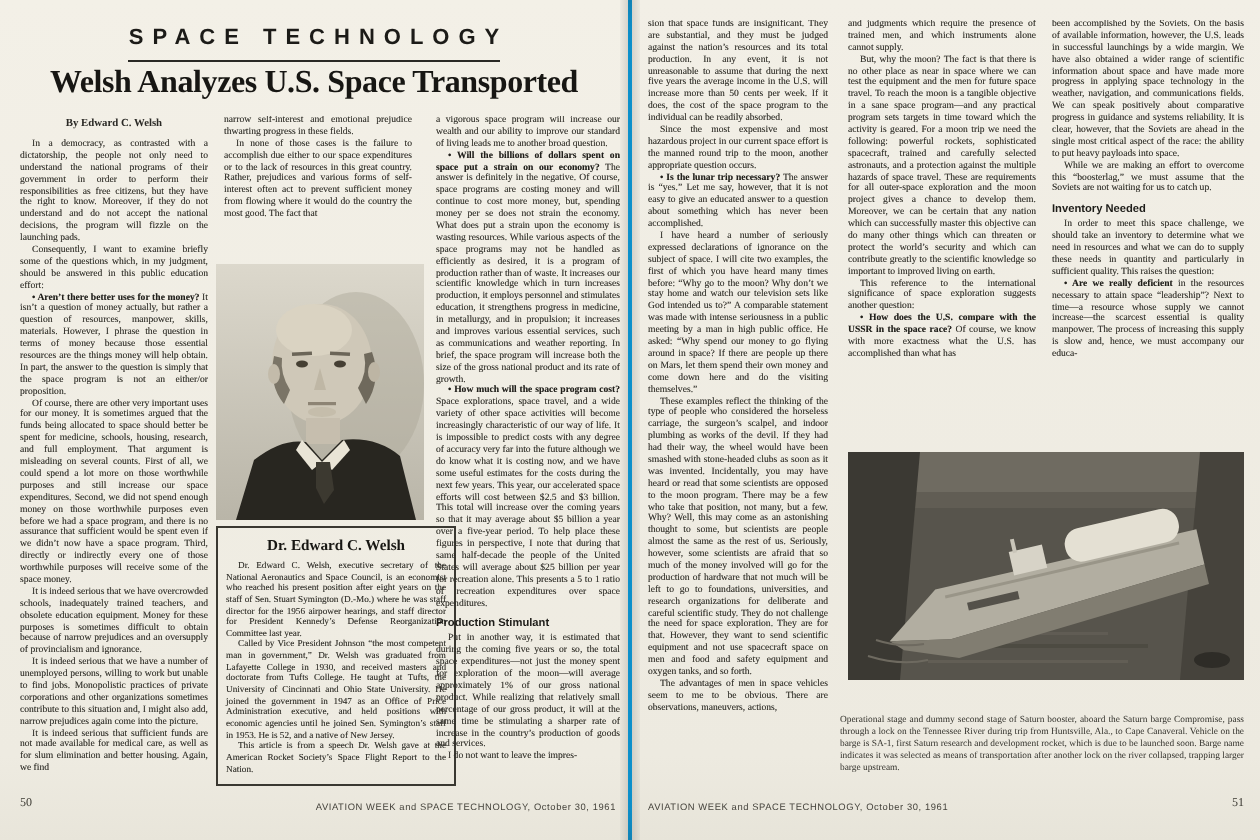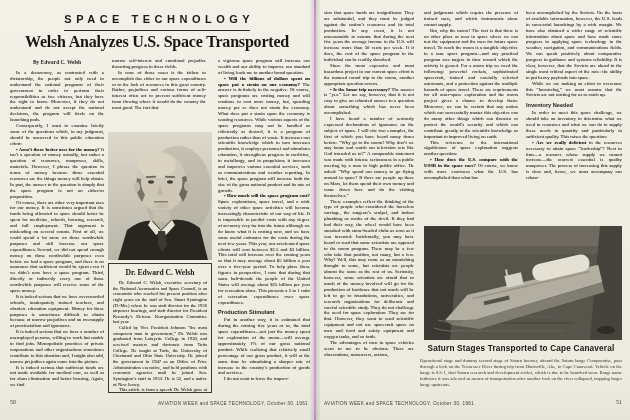--- a/index.html
+++ b/index.html
@@ -1,16 +1,16 @@
 <!DOCTYPE html>
 <html><head>
 <meta charset="utf-8">
 <style>
   html,body{margin:0;padding:0;background:#c8c5bc;}
-  .spread{position:relative;width:630px;height:420px;background:#f0abfc;overflow:hidden;
+  .spread{position:relative;width:630px;height:420px;background:#0ea5e9;overflow:hidden;
           font-family:"Liberation Serif",serif;color:#2a2925;
           box-shadow:inset 0 0 22px rgba(60,55,45,.28);}
   .pageL,.pageR{position:absolute;top:0;height:420px;}
   .pageL{left:0;width:314px;background:linear-gradient(180deg,#f3f0e7 0%,#eeebe1 90%,#e8e5da 100%);}
   .pageR{left:316px;width:314px;background:linear-gradient(180deg,#f2efe6 0%,#edeae0 90%,#e7e4d9 100%);}
   .spine{position:absolute;left:310px;top:0;width:10px;height:420px;
          background:linear-gradient(90deg,rgba(0,0,0,0.02),rgba(0,0,0,0.14) 50%,rgba(0,0,0,0.03));}
   .section-header{position:absolute;top:13px;left:0;width:314px;text-align:center;
          font-family:"Liberation Sans",sans-serif;font-weight:bold;font-size:11px;
          letter-spacing:4.5px;text-indent:4.5px;color:#1c1b18;}
@@ -25,21 +25,21 @@
   .colR1{left:324px;top:10px;width:90px;height:386px;}
   .colR2{left:424px;top:10px;width:94px;height:213px;}
   .colR3{left:526px;top:10px;width:96px;height:213px;}
   .bp{margin:0;text-align:justify;font-size:4.8px;line-height:1.23;text-indent:6px;
       color:#33322c;text-shadow:0 0 .3px rgba(40,38,32,.45);}
   .bp.cont{text-indent:0;}
   .bp b{color:#201f1b;}
   .subhead{margin:4px 0 2px 0;font-size:5.6px;font-weight:bold;
       font-family:"Liberation Sans",sans-serif;color:#1d1c18;}
   .welsh-photo{position:absolute;left:108px;top:132px;width:104px;height:128px;overflow:hidden;}
-  .bio-box{position:absolute;left:108px;top:263px;width:104px;height:130px;
+  .bio-box{position:absolute;left:108px;top:263px;width:120px;height:130px;
       border:1px solid #3a3831;padding:3px 4px;box-sizing:border-box;overflow:hidden;}
   .bio-title{font-size:7.6px;font-weight:bold;text-align:center;margin:1px 0 3px 0;color:#181713;}
   .bio-box .bp{font-size:4.6px;}
   .saturn-photo{position:absolute;left:424px;top:226px;width:198px;height:114px;overflow:hidden;}
   .caption-title{position:absolute;left:420px;top:344px;width:202px;text-align:center;
       font-family:"Liberation Sans",sans-serif;font-weight:bold;font-size:8.2px;
       letter-spacing:.2px;color:#161511;}
   .caption-text{position:absolute;left:420px;top:358px;width:202px;text-align:justify;
       font-size:4.7px;line-height:1.25;color:#33322c;}
   .footer{position:absolute;top:401px;font-family:"Liberation Sans",sans-serif;
@@ -171,19 +171,18 @@
         <rect x="84" y="46" width="17" height="12" fill="#d7d3c7"></rect>
         <rect x="86" y="40" width="2" height="7" fill="#c9c5b9"></rect>
         <rect x="58" y="66" width="26" height="4" fill="#54514a"></rect>
         <rect x="48" y="60" width="120" height="1.5" fill="#999588"></rect>
       </g>
       <ellipse cx="182" cy="104" rx="9" ry="4" fill="#2e2c27"></ellipse>
       <path d="M14,94 q12,4 24,2" stroke="#6e6a60" stroke-width="1" fill="none"></path>
       <path d="M10,102 q16,5 30,2" stroke="#6e6a60" stroke-width="1" fill="none"></path>
     </svg>
   </div>
-  <div class="caption-title">Saturn Stages Transported to Cape Canaveral</div>
   <div class="caption-text">Operational stage and dummy second stage of Saturn booster, aboard the Saturn barge Compromise, pass through a lock on the Tennessee River during trip from Huntsville, Ala., to Cape Canaveral. Vehicle on the barge is SA-1, first Saturn research and development rocket, which is due to be launched soon. Barge name indicates it was selected as means of transportation after another lock on the river collapsed, trapping larger barge upstream.</div>
 
   <div class="footer footerR">AVIATION WEEK and SPACE TECHNOLOGY, October 30, 1961</div>
   <div class="pagenum pagenumR">51</div>
 
 </div>
 
 </body></html>

